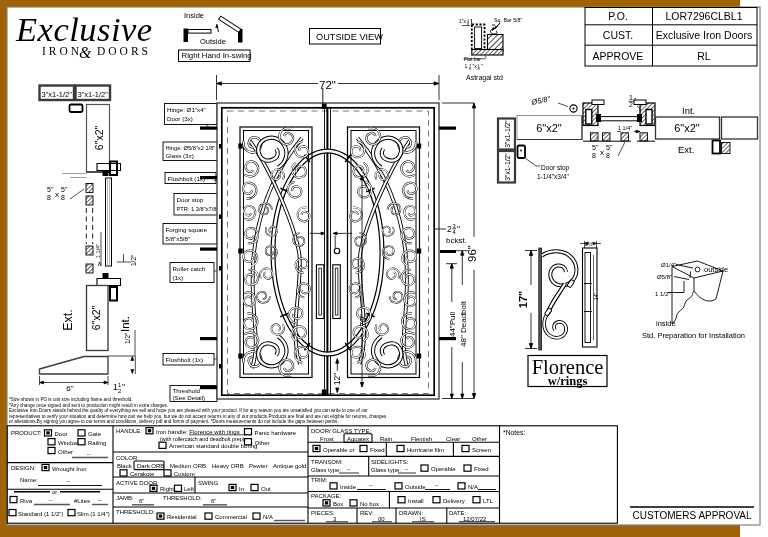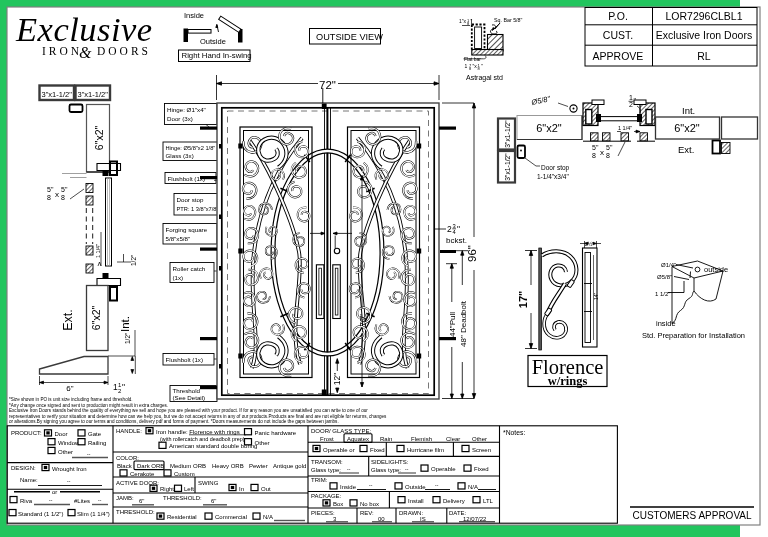--- a/index.html
+++ b/index.html
@@ -1,16 +1,16 @@
 <!DOCTYPE html>
 <html><head>
 <meta charset="utf-8">
 <style>
 html,body{margin:0;padding:0;background:#fff;}
-#sheet{position:relative;width:740px;height:537px;background:#22c55e;font-family:"Liberation Sans",sans-serif;text-decoration:underline;}
+#sheet{position:relative;width:740px;height:537px;background:#a16207;font-family:"Liberation Sans",sans-serif;text-decoration:underline;}
 svg{font-family:"Liberation Sans",sans-serif;}svg text{fill:#000;}
 </style>
 </head>
 <body>
 <div id="sheet">
 <svg width="768" height="537" viewBox="0 0 768 537">
 <defs>
 <g id="curl">
 <path d="M0,14 C8.5,13 13.5,7.5 13.5,0.5 C13.5,-6.5 8.5,-12 1.5,-12 C-4.5,-12 -8.5,-7.5 -8.5,-2 C-8.5,3 -4.5,6 0.5,6 C4.8,6 6.6,2.6 6.2,-0.5" fill="none" stroke="#000" stroke-width="3.5"></path>
 <path d="M0,14 C8.5,13 13.5,7.5 13.5,0.5 C13.5,-6.5 8.5,-12 1.5,-12 C-4.5,-12 -8.5,-7.5 -8.5,-2 C-8.5,3 -4.5,6 0.5,6 C4.8,6 6.6,2.6 6.2,-0.5" fill="none" stroke="#fff" stroke-width="1.9"></path>

